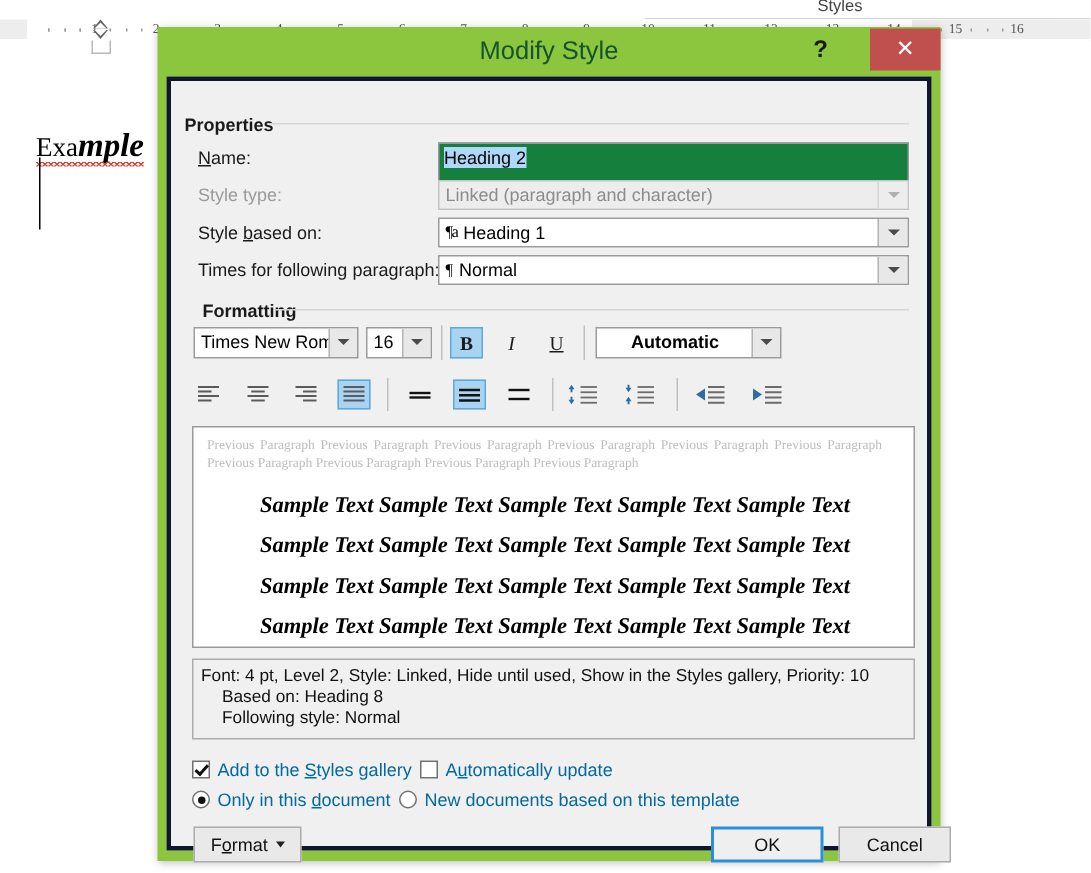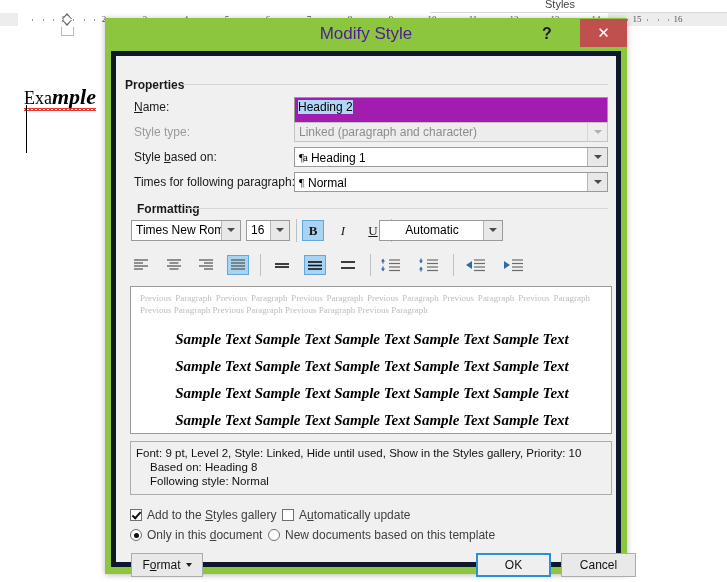--- a/index.html
+++ b/index.html
@@ -92,57 +92,57 @@
   #modify-style-dialog{
     position:absolute;left:105px;top:18px;width:522px;height:556px;
     background:#8CC63E;
     box-shadow:0 1px 6px rgba(0,0,0,.28);
   }
   #title-bar{
     position:relative;height:33px;
   }
   #dialog-title{
     position:absolute;left:0;right:0;top:6px;text-align:center;
-    font-size:17px;color:#4c1d95;font-weight:400;
+    font-size:17px;color:#14532d;font-weight:400;
     font-family:"Liberation Sans", sans-serif;
   }
   #help-button{
     position:absolute;right:71px;top:6px;width:18px;height:20px;
     font-size:16px;font-weight:bold;color:#1a1a1a;text-align:center;line-height:20px;
     cursor:pointer;
   }
   #close-button{
     position:absolute;right:0px;top:1px;width:47px;height:28px;
     background:#C0504D;color:#fff;text-align:center;line-height:28px;
     font-size:15px;cursor:pointer;
   }
 
   #dialog-body{
     position:absolute;left:6px;top:33px;width:510px;height:516px;
-    background:#F0F0F0;border:5px solid #0f172a;
+    background:#F0F0F0;border:3px solid #0f172a;
     box-sizing:border-box;
   }
 
   
   .group-label{
     position:absolute;font-size:12px;font-weight:bold;color:#1a1a1a;background:#F0F0F0;
     padding-right:5px;
   }
   .group-rule{position:absolute;height:1px;background:#d6d6d6;}
 
   .field-label{
     position:absolute;font-size:12px;color:#1a1a1a;white-space:nowrap;
   }
   .field-label.disabled{color:#9a9a9a;}
   .field-label u{text-decoration:underline;}
 
   
   .txtbox{
     position:absolute;box-sizing:border-box;
-    background:#a21caf;border:1px solid #9a9a9a;height:32px;
+    background:#15803d;border:1px solid #9a9a9a;height:32px;
     font-size:12px;line-height:18px;padding:0 3px;color:#000;
   }
   .txtbox .sel{background:#AFD7F7;color:#000;}
 
   .combo{
     position:absolute;box-sizing:border-box;height:20px;
     background:#fff;border:1px solid #9a9a9a;
     font-size:12px;line-height:18px;padding:0 22px 0 4px;color:#000;
     white-space:nowrap;overflow:hidden;
   }
@@ -217,21 +217,21 @@
 
   
   #description-box{
     position:absolute;left:14px;top:385px;width:482px;height:54px;
     background:#F0F0F0;border:1px solid #ACACAC;box-sizing:border-box;
     padding:4px 5px;font-size:11.5px;line-height:14px;color:#111;
   }
   #description-box .ind{padding-left:14px;}
 
   
-  .chk-row{position:absolute;font-size:12px;color:#404040;white-space:nowrap;}
+  .chk-row{position:absolute;font-size:12px;color:#0369a1;white-space:nowrap;}
   .chkbox{
     display:inline-block;width:12px;height:12px;box-sizing:border-box;
     border:1px solid #707070;background:#fff;vertical-align:-2px;margin-right:5px;position:relative;
   }
   .chkbox.checked:after{
     content:"";position:absolute;left:3px;top:0px;width:3px;height:7px;
     border:solid #111;border-width:0 2px 2px 0;transform:rotate(42deg);
   }
   .radio{
     display:inline-block;width:12px;height:12px;box-sizing:border-box;
@@ -409,21 +409,21 @@
     </div>
 
     <div class="sep" style="left:180px;top:163px;height:23px;"></div>
 
     <div class="fmt-btn active" style="left:186px;top:164px;font-weight:bold;">B</div>
     <div class="fmt-btn" style="left:216px;top:164px;font-style:italic;">I</div>
     <div class="fmt-btn" style="left:246px;top:164px;text-decoration:underline;">U</div>
 
     <div class="sep" style="left:275px;top:163px;height:23px;"></div>
 
-    <div class="tb-combo centered" style="left:263px;top:164px;width:124px;">
+    <div class="tb-combo centered" style="left:263px;top:164px;width:124px;margin-left:20px;font-weight:bold;">
       <span>Automatic</span>
       <span class="arrow-btn"></span>
     </div>
 
     <div class="icon-btn" style="left:14px;top:199px;">
       <svg width="16" height="14" viewBox="0 0 16 14">
         <g stroke="#5a5a5a" stroke-width="1.3">
           <line x1="1" y1="2" x2="15" y2="2"></line>
             <line x1="1" y1="5" x2="10" y2="5"></line>
           <line x1="1" y1="8" x2="15" y2="8"></line>
@@ -552,21 +552,21 @@
 
     <div id="preview-box">
       <div id="preview-prev">Previous Paragraph Previous Paragraph Previous Paragraph Previous Paragraph Previous Paragraph Previous Paragraph Previous Paragraph Previous Paragraph Previous Paragraph Previous Paragraph</div>
       <div class="sample-line" style="top:44px;">Sample  Text  Sample  Text  Sample  Text  Sample  Text  Sample  Text</div>
       <div class="sample-line" style="top:71px;">Sample  Text  Sample  Text  Sample  Text  Sample  Text  Sample  Text</div>
       <div class="sample-line" style="top:98px;">Sample  Text  Sample  Text  Sample  Text  Sample  Text  Sample  Text</div>
       <div class="sample-line" style="top:125px;">Sample  Text  Sample  Text  Sample  Text  Sample  Text  Sample  Text</div>
     </div>
 
     <div id="description-box">
-      <div>Font: 9 pt, Level 2, Style: Linked, Hide until used, Show in the Styles gallery, Priority: 10</div>
+      <div>Font: 4 pt, Level 2, Style: Linked, Hide until used, Show in the Styles gallery, Priority: 10</div>
       <div class="ind">Based on: Heading 8</div>
       <div class="ind">Following style: Normal</div>
     </div>
 
     <div class="chk-row" style="left:14px;top:452px;">
       <span class="chkbox checked"></span>Add to the <u>S</u>tyles gallery
     </div>
     <div class="chk-row" style="left:14px;top:472px;">
       <span class="radio checked"></span>Only in this <u>d</u>ocument
     </div>

